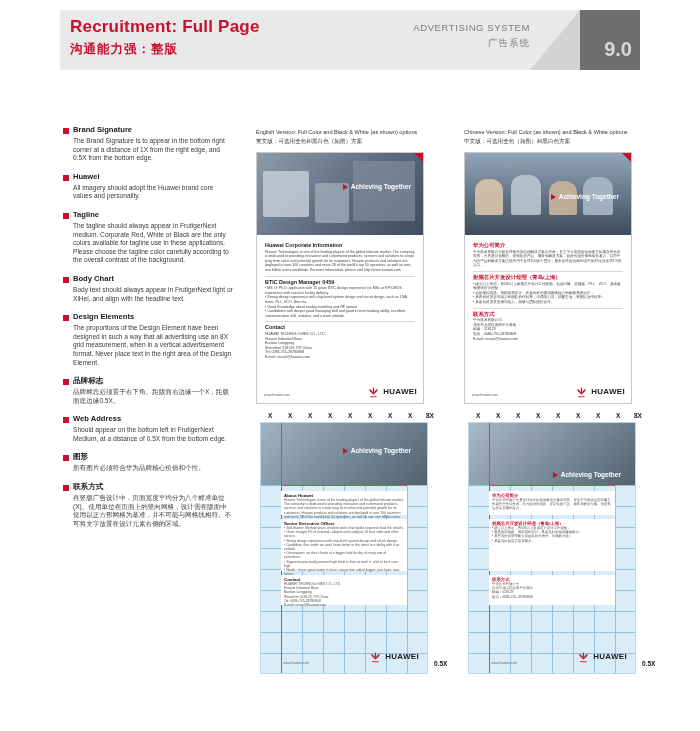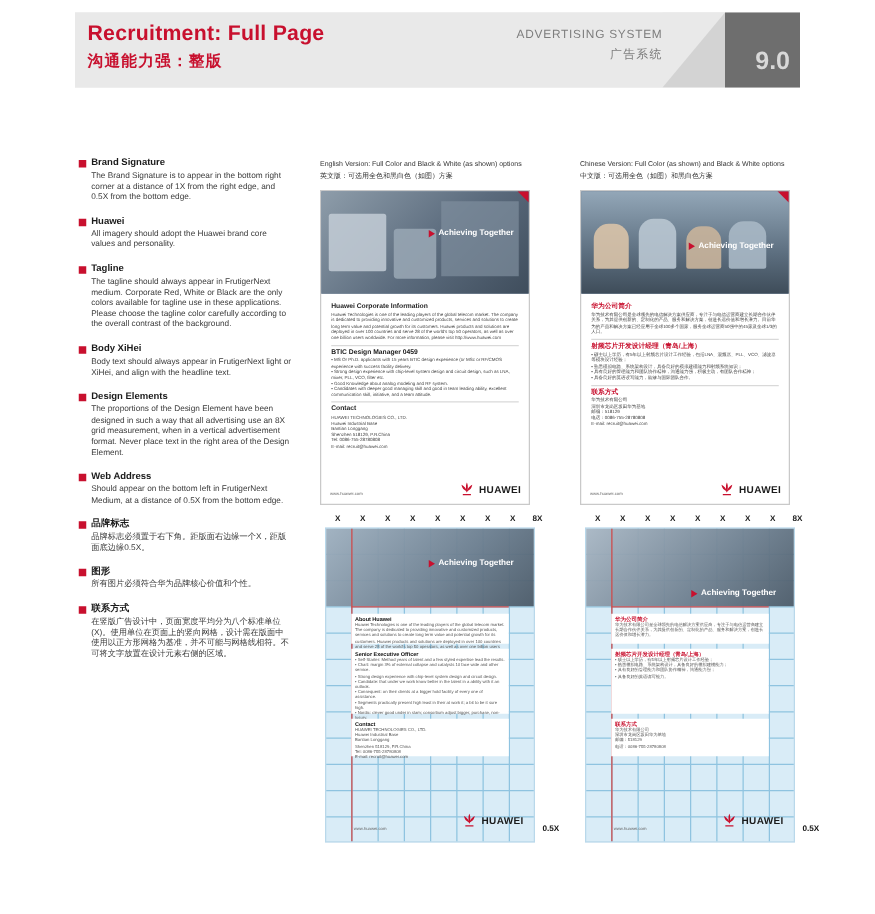--- a/index.html
+++ b/index.html
@@ -176,44 +176,44 @@
     <div class="sec">
       <div class="sec-head">
           <span class="bullet"></span>
           <span class="sec-title">Tagline</span>
         </div>
       <div class="sec-body">The tagline should always appear in FrutigerNext medium. Corporate Red, White or Black are the only colors available for tagline use in these applications. Please choose the tagline color carefully according to the overall contrast of the background.</div>
     </div>
     <div class="sec">
       <div class="sec-head">
           <span class="bullet"></span>
-          <span class="sec-title">Body XiHei</span>
+          <span class="sec-title">Body Chart</span>
         </div>
       <div class="sec-body">Body text should always appear in FrutigerNext light or XiHei, and align with the headline text.</div>
     </div>
     <div class="sec">
       <div class="sec-head">
           <span class="bullet"></span>
           <span class="sec-title">Design Elements</span>
         </div>
       <div class="sec-body">The proportions of the Design Element have been designed in such a way that all advertising use an 8X grid measurement, when in a vertical advertisement format. Never place text in the right area of the Design Element.</div>
     </div>
     <div class="sec">
       <div class="sec-head">
           <span class="bullet"></span>
+          <span class="sec-title-cn">品牌标志</span>
+        </div>
+      <div class="sec-body">品牌标志必须置于右下角。距版面右边缘一个X，距版面底边缘0.5X。</div>
+    </div>
+    <div class="sec">
+      <div class="sec-head">
+          <span class="bullet"></span>
           <span class="sec-title">Web Address</span>
         </div>
       <div class="sec-body">Should appear on the bottom left in FrutigerNext Medium, at a distance of 0.5X from the bottom edge.</div>
-    </div>
-    <div class="sec">
-      <div class="sec-head">
-          <span class="bullet"></span>
-          <span class="sec-title-cn">品牌标志</span>
-        </div>
-      <div class="sec-body">品牌标志必须置于右下角。距版面右边缘一个X，距版面底边缘0.5X。</div>
     </div>
     <div class="sec">
       <div class="sec-head">
           <span class="bullet"></span>
           <span class="sec-title-cn">图形</span>
         </div>
       <div class="sec-body">所有图片必须符合华为品牌核心价值和个性。</div>
     </div>
     <div class="sec">
       <div class="sec-head">

